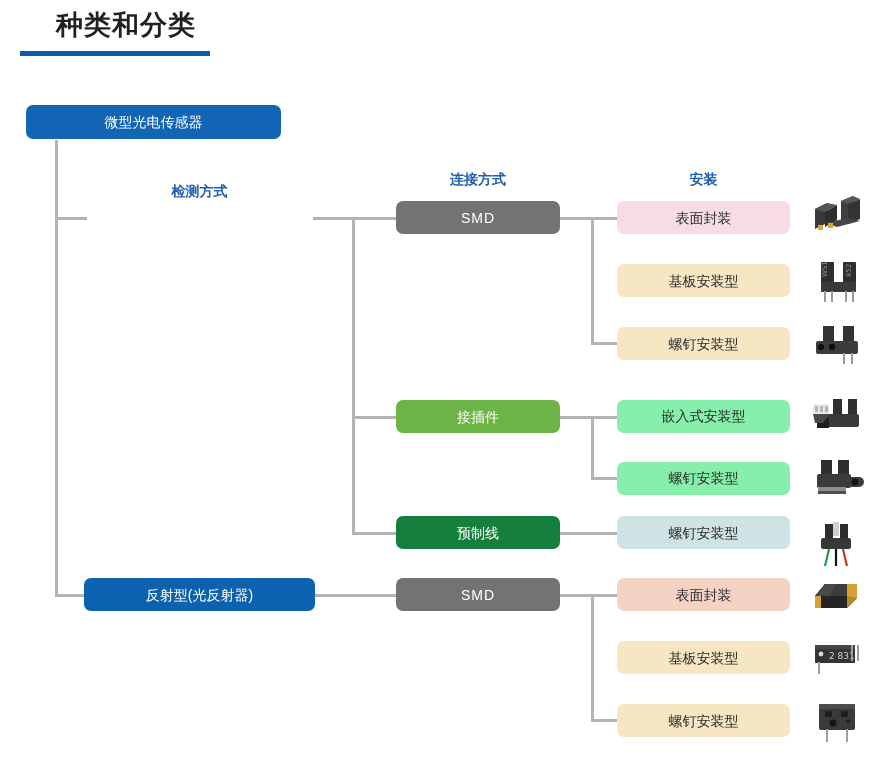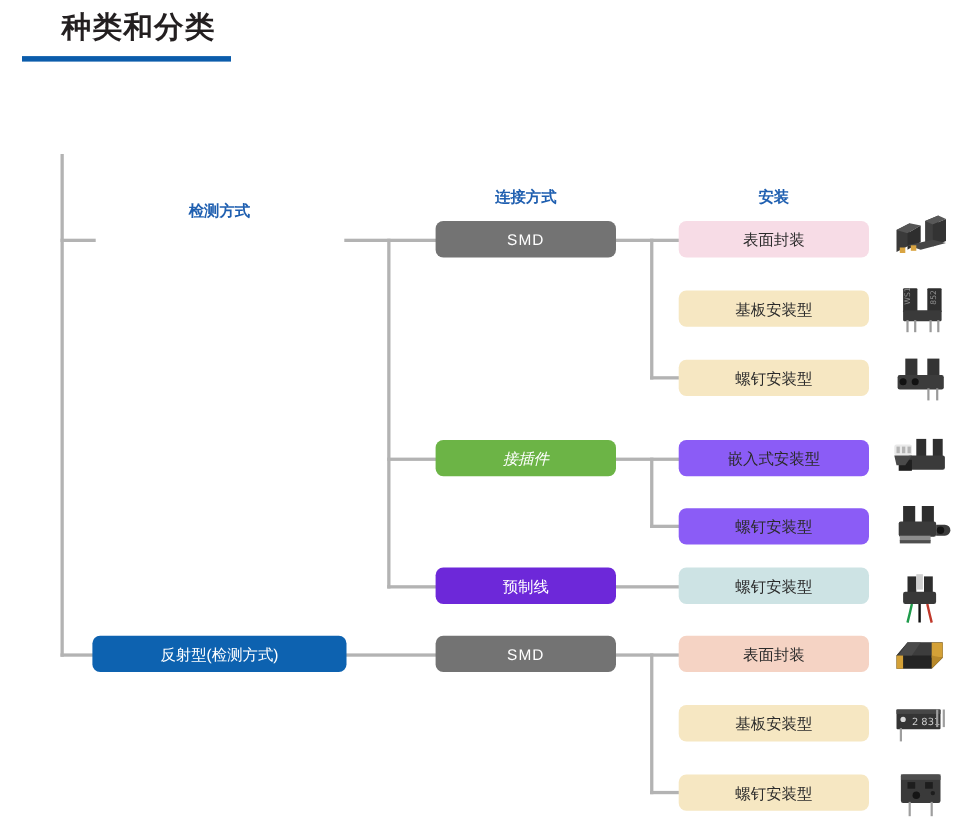--- a/index.html
+++ b/index.html
@@ -35,25 +35,25 @@
 
   
   .node {
     position: absolute; border-radius: 7px;
     display: flex; align-items: center; justify-content: center;
     font-size: 14px; white-space: nowrap; line-height: 1;
   }
   .node.root   { background: #1165b4; color: #ffffff; }
   .node.blue   { background: #0d62b0; color: #ffffff; }
   .node.pink   { background: #737373; color: #ffffff; letter-spacing: 1px; }
-  .node.green  { background: #6cb446; color: #ffffff; font-style: italic; }
-  .node.teal   { background: #6d28d9; color: #ffffff; }
+  .node.green  { background: #6cb446; color: #ffffff; }
+  .node.teal   { background: #15803d; color: #ffffff; }
   .node.lpink  { background: #f7dce6; color: #2b2b2b; }
   .node.lcream { background: #f6e7c2; color: #2b2b2b; }
-  .node.lgreen { background: #8b5cf6; color: #2b2b2b; }
+  .node.lgreen { background: #86efac; color: #2b2b2b; font-family: Liberation Serif, serif; }
   .node.lteal  { background: #cde3e4; color: #2b2b2b; }
   .node.lpeach { background: #f5d3c4; color: #2b2b2b; }
 
   
   .thumb { position: absolute; width: 62px; height: 50px; }
   .thumb svg { display: block; width: 100%; height: 100%; }
 </style>
 </head>
 <body>
 
@@ -84,20 +84,23 @@
   <div class="line h" style="left:591px; top:477px; width:29px;"></div>
 
   <div class="line h" style="left:558px; top:532px; width:62px;"></div>
 
   <div class="line h" style="left:313px; top:594px; width:86px;"></div>
 
   <div class="line h" style="left:558px; top:594px; width:62px;"></div>
   <div class="line v" style="left:591px; top:594px; height:128px;"></div>
   <div class="line h" style="left:591px; top:719px; width:29px;"></div>
 
+  <div class="node root" style="left:26px; top:105px; width:255px; height:34px;">
+    <span>微型光电传感器</span>
+  </div>
 
 
   <div class="node pink" style="left:396px; top:201px; width:164px; height:33px;">
     <span>SMD</span>
   </div>
   <div class="node lpink" style="left:617px; top:201px; width:173px; height:33px;">
     <span>表面封装</span>
   </div>
   <div class="node lcream" style="left:617px; top:264px; width:173px; height:33px;">
     <span>基板安装型</span>
@@ -117,21 +120,21 @@
   </div>
 
   <div class="node teal" style="left:396px; top:516px; width:164px; height:33px;">
     <span>预制线</span>
   </div>
   <div class="node lteal" style="left:617px; top:516px; width:173px; height:33px;">
     <span>螺钉安装型</span>
   </div>
 
   <div class="node blue" style="left:84px; top:578px; width:231px; height:33px;">
-    <span>反射型(检测方式)</span>
+    <span>反射型(光反射器)</span>
   </div>
 
   <div class="node pink" style="left:396px; top:578px; width:164px; height:33px;">
     <span>SMD</span>
   </div>
   <div class="node lpeach" style="left:617px; top:578px; width:173px; height:33px;">
     <span>表面封装</span>
   </div>
   <div class="node lcream" style="left:617px; top:641px; width:173px; height:33px;">
     <span>基板安装型</span>

